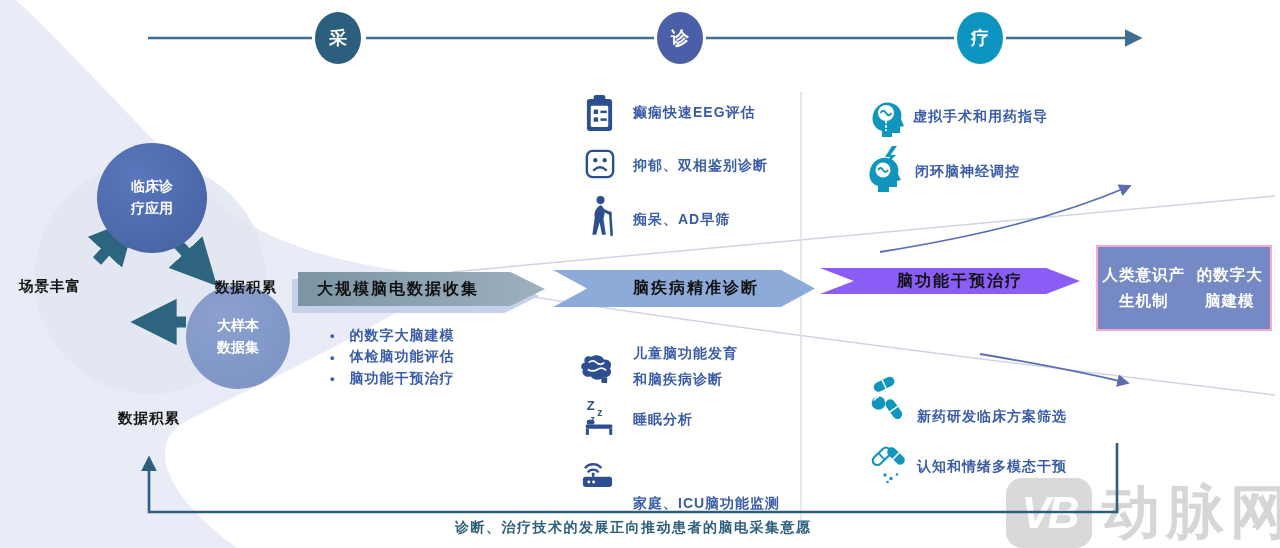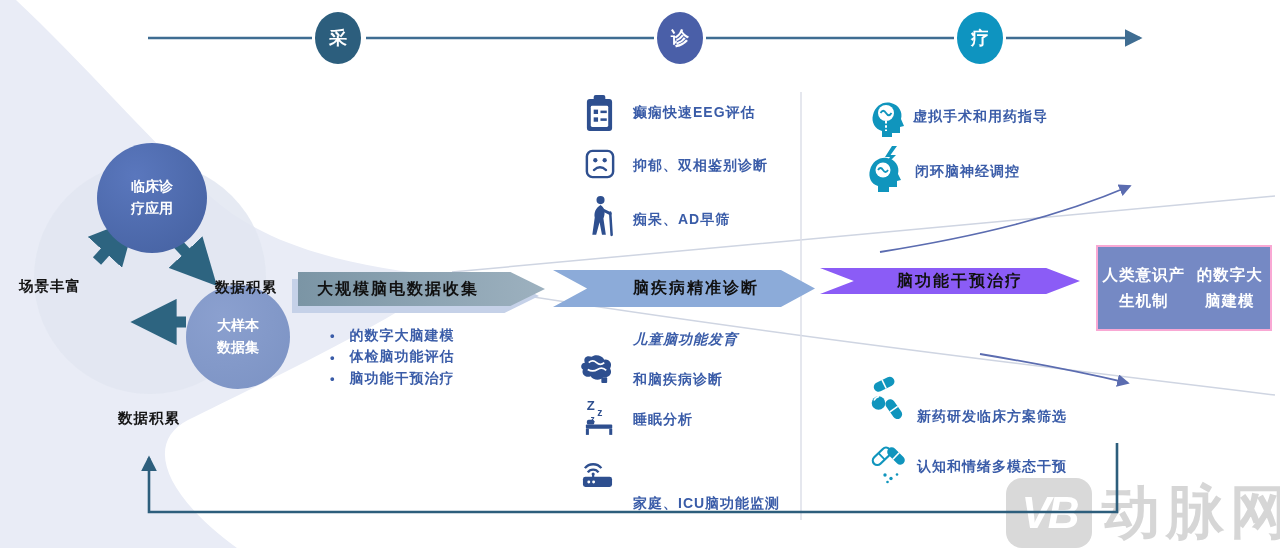--- a/index.html
+++ b/index.html
@@ -205,21 +205,21 @@
   <div class="abs item-label" style="left:633px;top:211px;">痴呆、AD早筛</div>
 
   <div class="abs icon diag-icon" style="left:577px;top:351px;">
     <svg width="39" height="32" viewBox="0 0 40 33">
       <path fill="currentColor" d="M8 12 C4 12 3 17 6 19 C4 24 9 28 14 26 C16 30 24 31 27 27 C33 28 37 23 34 18 C37 13 33 8 28 9 C26 4 18 3 15 6 C10 4 6 7 8 12 Z"></path>
       <path d="M12 12 q4 -3.5 8 0 q4 3.5 8 0" stroke="#fff" stroke-width="1.8" fill="none"></path>
       <path d="M11 19 q5 3.2 10 0 q5 -3.2 9 1" stroke="#fff" stroke-width="1.8" fill="none"></path>
       <rect x="25" y="27" width="6" height="6" rx="1" fill="currentColor"></rect>
     </svg>
   </div>
-  <div class="abs item-label" style="left:633px;top:331px;font-style:italic;">儿童脑功能发育</div>
+  <div class="abs item-label" style="left:633px;top:345px;">儿童脑功能发育</div>
   <div class="abs item-label" style="left:633px;top:371px;">和脑疾病诊断</div>
 
   <div class="abs icon diag-icon" style="left:584px;top:398px;">
     <svg width="32" height="38" viewBox="0 0 34 40">
       <text x="3" y="13" font-size="14" font-weight="bold" fill="currentColor" font-family="Liberation Sans,sans-serif">Z</text>
       <text x="14" y="19" font-size="11" font-weight="bold" fill="currentColor" font-family="Liberation Sans,sans-serif">z</text>
       <text x="7" y="25" font-size="9" font-weight="bold" fill="currentColor" font-family="Liberation Sans,sans-serif">z</text>
       <rect x="3" y="23" width="8" height="5" rx="2" fill="currentColor"></rect>
       <rect x="2" y="28" width="28" height="4.5" rx="1" fill="currentColor"></rect>
       <rect x="2" y="32.5" width="3.2" height="6.5" fill="currentColor"></rect>
@@ -288,14 +288,15 @@
         <line x1="25" y1="9.5" x2="25" y2="18.5" stroke="#fff" stroke-width="1.6"></line>
       </g>
       <circle cx="14" cy="33" r="1.7" fill="currentColor"></circle>
       <circle cx="20" cy="36.5" r="1.7" fill="currentColor"></circle>
       <circle cx="26" cy="32.5" r="1.3" fill="currentColor"></circle>
       <circle cx="16.5" cy="40" r="1.3" fill="currentColor"></circle>
     </svg>
   </div>
   <div class="abs item-label" style="left:917px;top:458px;">认知和情绪多模态干预</div>
 
+  <div class="abs" id="caption">诊断、治疗技术的发展正向推动患者的脑电采集意愿</div>
 
 </div>
 
 </body></html>

